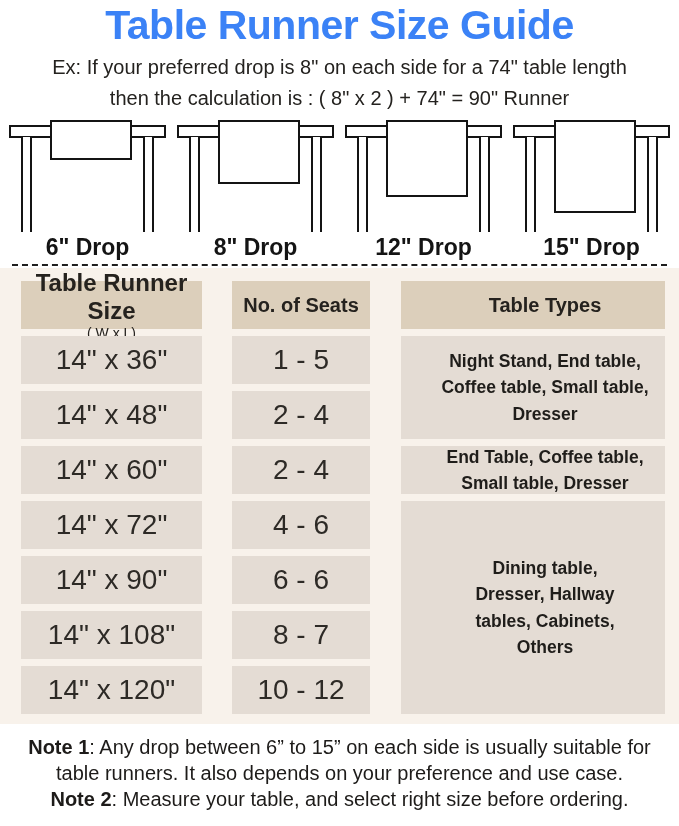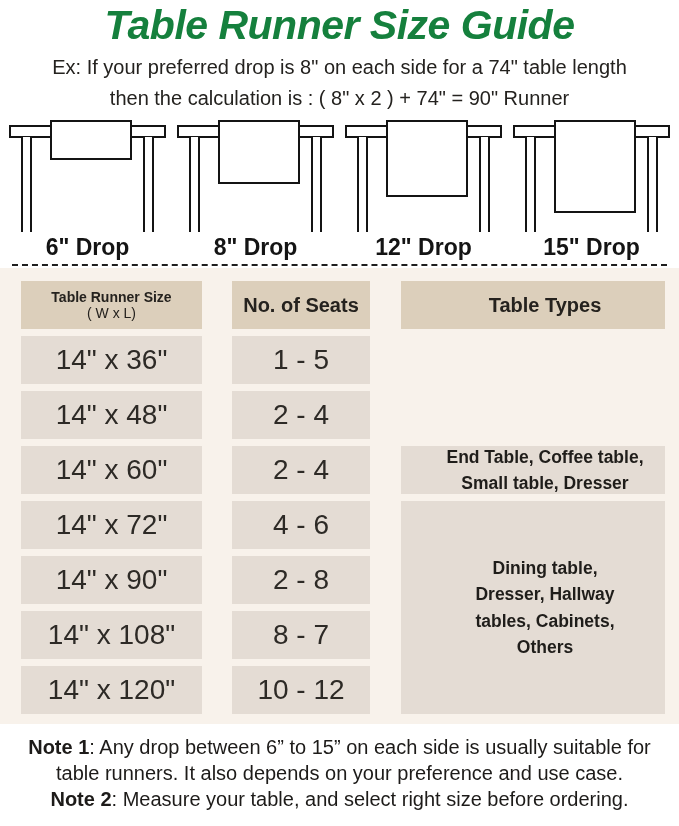--- a/index.html
+++ b/index.html
@@ -1,21 +1,21 @@
 <!DOCTYPE html>
 <html><head>
 <meta charset="utf-8">
 <style>
   * { margin:0; padding:0; box-sizing:border-box; }
   html,body { width:679px; height:826px; background:#ffffff; overflow:hidden;
               font-family:"Liberation Sans","DejaVu Sans",sans-serif; color:#1e1c1a; }
 
   
   .hdr { text-align:center; padding-top:3px; }
-  .hdr h1 { font-size:41px; font-weight:800; letter-spacing:-0.5px; color:#15803d; line-height:1.1;font-style:italic; }
+  .hdr h1 { font-size:41px; font-weight:800; letter-spacing:-0.5px; color:#3b82f6; line-height:1.1; }
   .hdr .formula { font-size:21px; margin-top:11px; color:#24221f; }
   .hdr .example { font-size:20px; margin-top:8px; color:#24221f; }
 
   
   .figs { display:flex; justify-content:space-between; padding:0 9px; margin-top:10px; }
   .figcol { width:157px; display:flex; flex-direction:column; align-items:center; }
   .fig { position:relative; width:157px; height:112px; }
   .tabletop { position:absolute; top:5px; left:0; right:0; height:13px;
               border:2px solid #141414; background:#fff; }
   .leg { position:absolute; top:17px; bottom:0; width:11px;
@@ -28,21 +28,21 @@
   .dash { border-top:2.5px dashed #1e1e1e; margin:3px 12px 0 12px; }
 
   
   .sheet { background:#f8f2eb; margin-top:2px; padding:13px 0 10px 21px; }
   .grid { display:grid;
           grid-template-columns:181px 30px 138px 31px 264px;
           grid-auto-rows:48px; row-gap:7px; }
   .cell { display:flex; flex-direction:column; align-items:center; justify-content:center;
           text-align:center; }
   .gh { background:#dccfbb; font-weight:700; color:#25221e; }
-  .gh .t1line { font-size:14px; line-height:1.15; }
+  .gh .t1line { font-size:24px; line-height:1.15; }
   .gh .t2line { font-size:14px; font-weight:400; line-height:1.15; }
   .gh.big { font-size:20px; }
   .gc { background:#e4dcd4; font-size:28px; font-weight:400; color:#2d2a26; }
   .gt { background:#e4dcd4; font-size:17.5px; font-weight:700; color:#1f1d1a; line-height:1.5; }
   .gt span { display:block; }
   .col1 { grid-column:1; } .col2 { grid-column:3; } .col3 { grid-column:5;padding-left:24px; }
   .r1{grid-row:1}.r2{grid-row:2}.r3{grid-row:3}.r4{grid-row:4}
   .r5{grid-row:5}.r6{grid-row:6}.r7{grid-row:7}.r8{grid-row:8}
   .span2 { grid-row:2 / span 2; } .span4 { grid-row:5 / span 4; }
   .w1 span { max-width:218px; } .w2 span { max-width:228px; } .w3 span { max-width:172px; }
@@ -118,24 +118,27 @@
       <div class="cell gc col1 r4">14" x 60"</div>
       <div class="cell gc col1 r5">14" x 72"</div>
       <div class="cell gc col1 r6">14" x 90"</div>
       <div class="cell gc col1 r7">14" x 108"</div>
       <div class="cell gc col1 r8">14" x 120"</div>
 
       <div class="cell gc col2 r2">1 - 5</div>
       <div class="cell gc col2 r3">2 - 4</div>
       <div class="cell gc col2 r4">2 - 4</div>
       <div class="cell gc col2 r5">4 - 6</div>
-      <div class="cell gc col2 r6">2 - 8</div>
+      <div class="cell gc col2 r6">6 - 6</div>
       <div class="cell gc col2 r7">8 - 7</div>
       <div class="cell gc col2 r8">10 - 12</div>
 
+      <div class="cell gt col3 span2 w1">
+        <span>Night Stand, End table, Coffee table, Small table, Dresser</span>
+      </div>
       <div class="cell gt col3 r4 w2">
         <span>End Table, Coffee table, Small table, Dresser</span>
       </div>
       <div class="cell gt col3 span4 w3">
         <span>Dining table, Dresser, Hallway tables, Cabinets, Others</span>
       </div>
 
     </div>
   </div>
 

